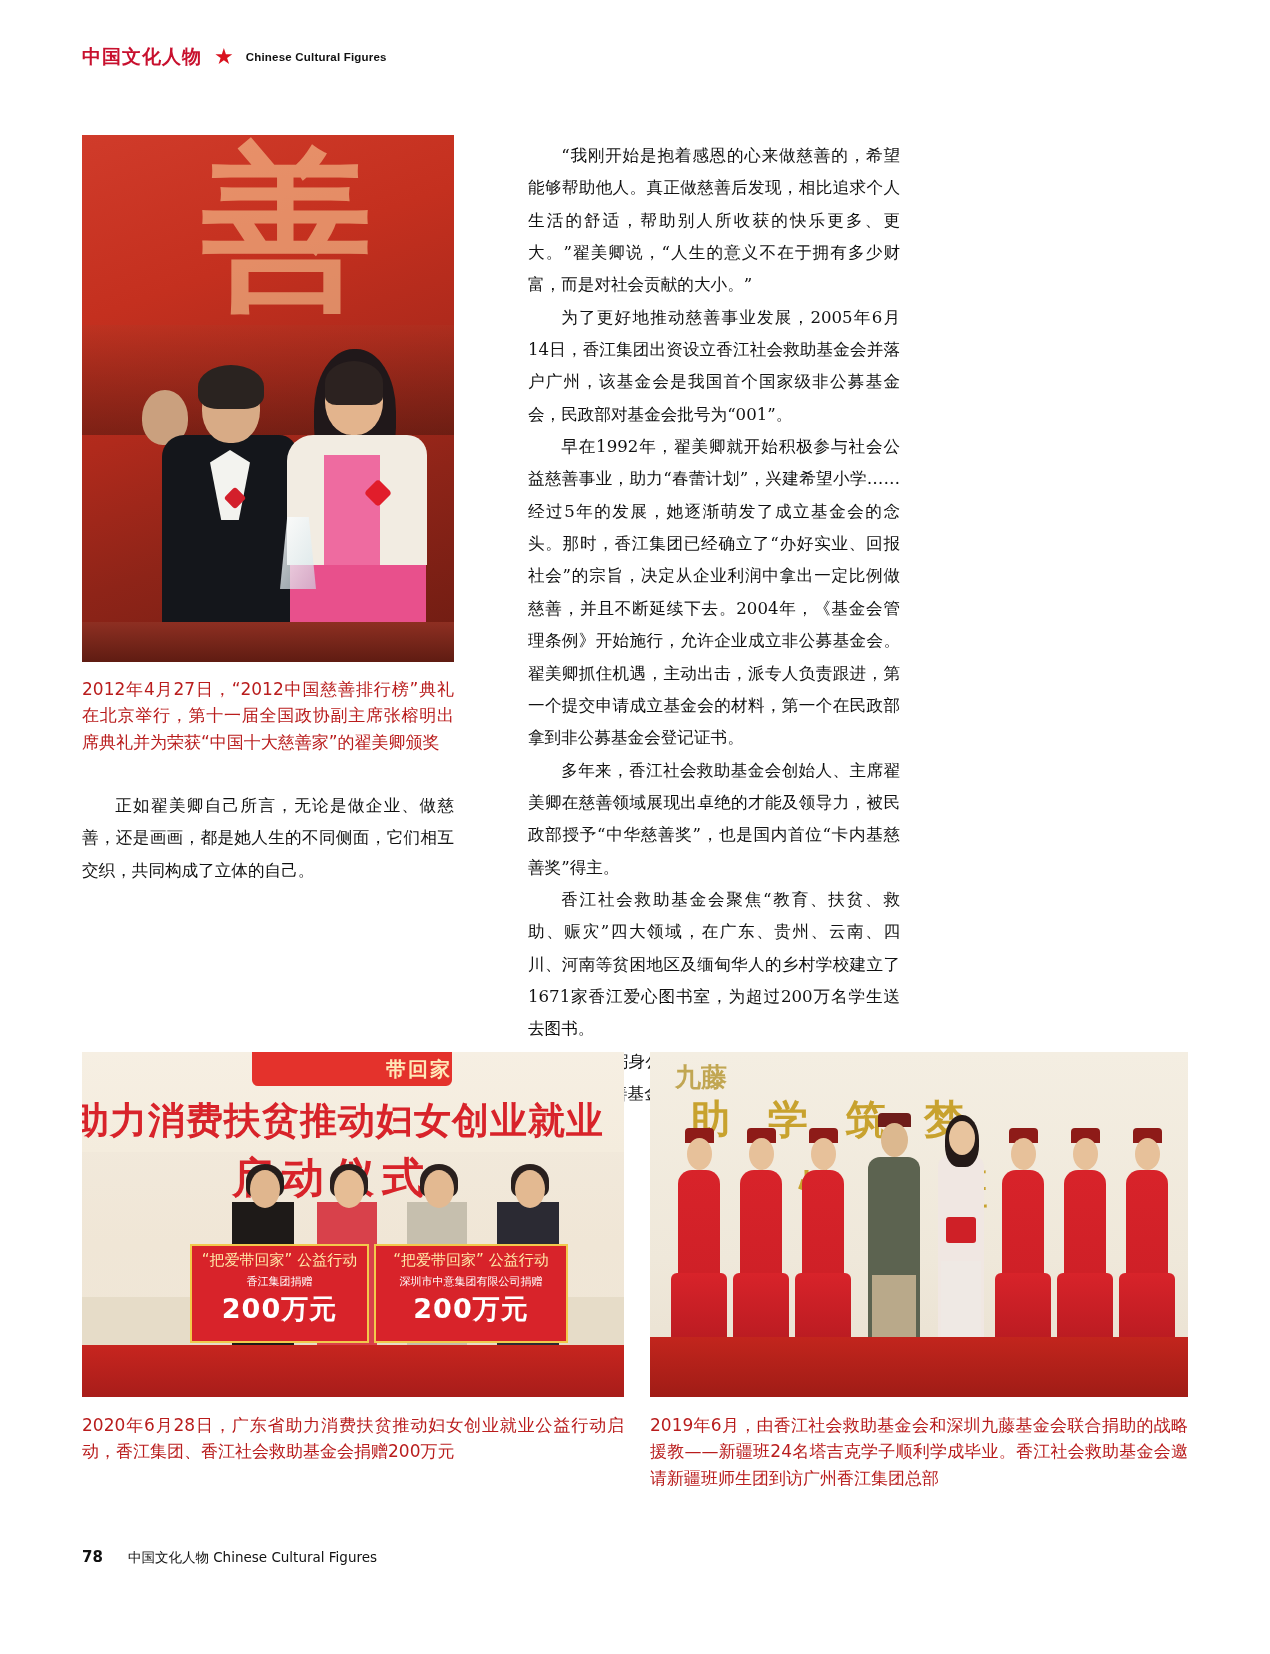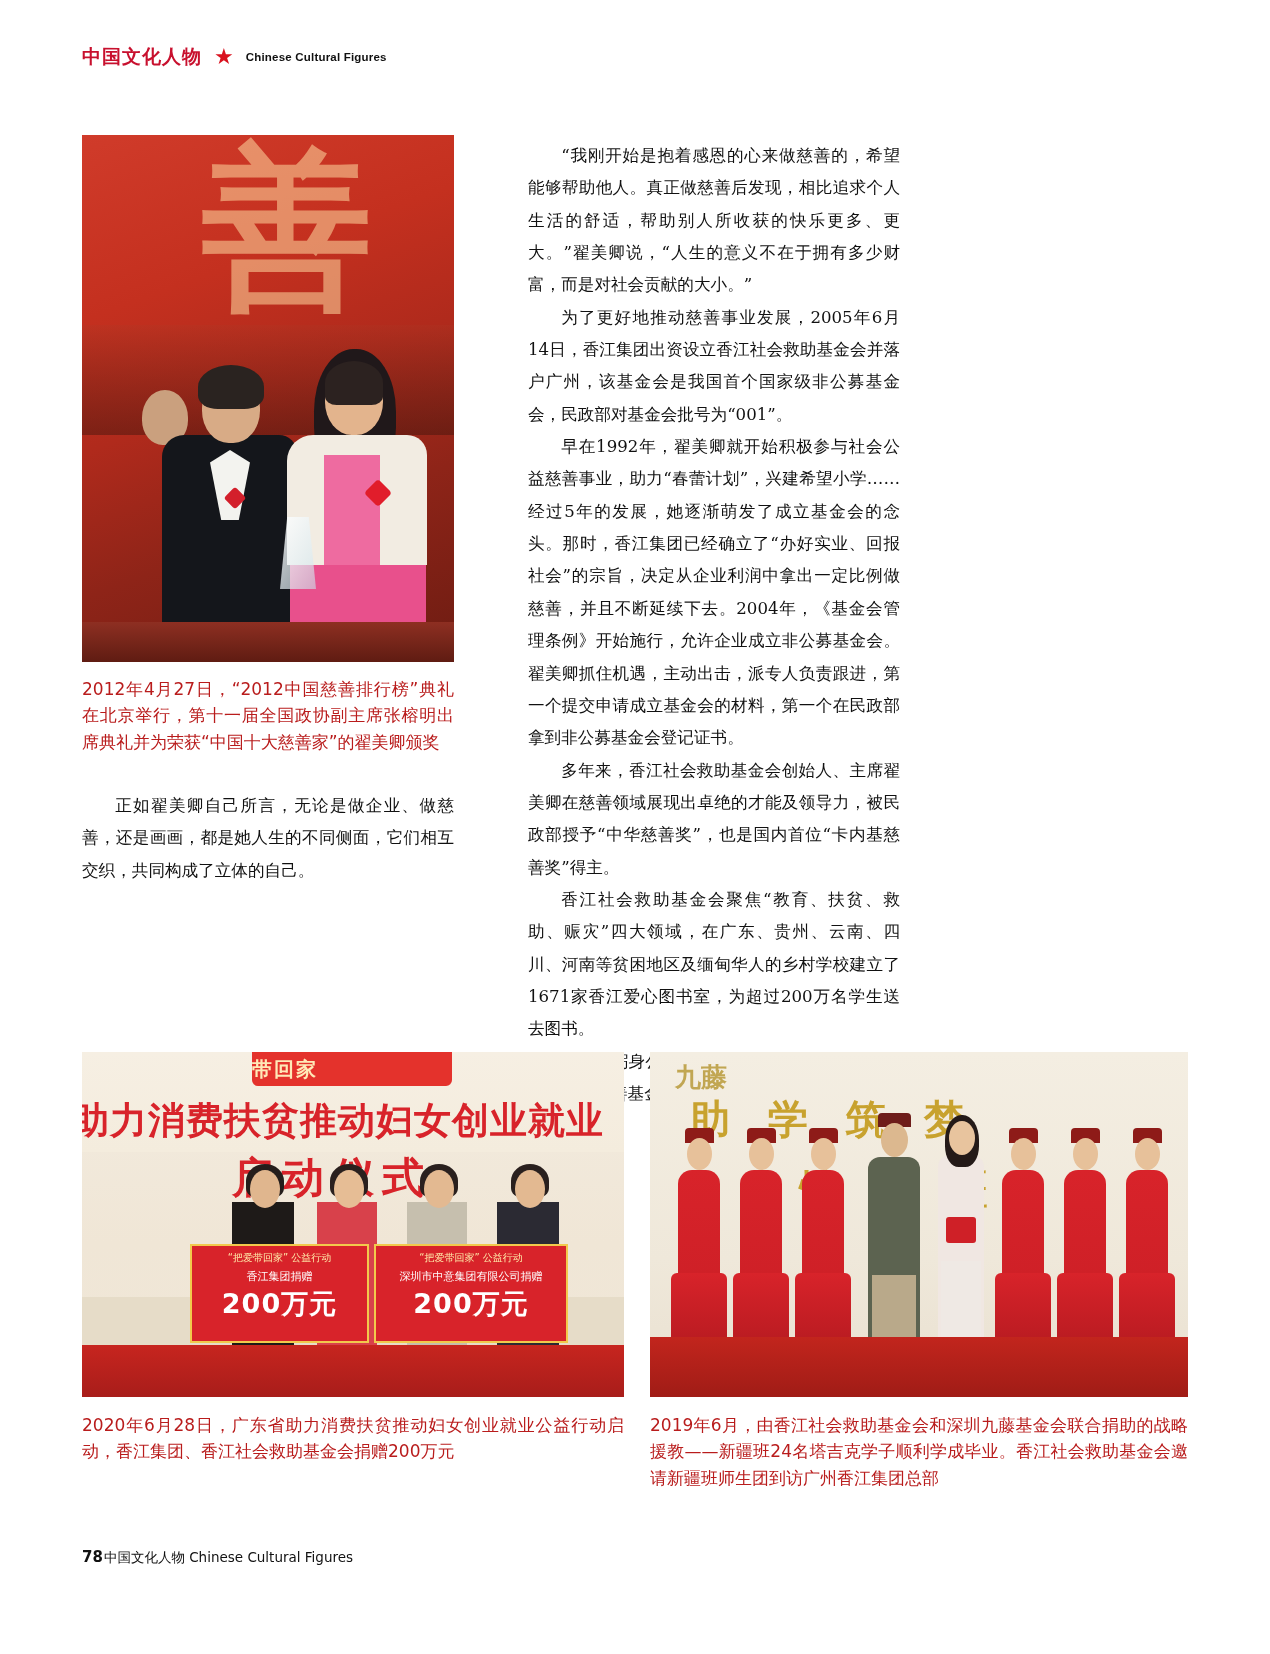--- a/index.html
+++ b/index.html
@@ -177,21 +177,21 @@
     background: linear-gradient(180deg,#f3ece0 0%,#f0e6d6 55%,#efe7d8 100%);
   }
   #photo2 .p2-banner {
     position: absolute; left: 0; top: 0; width: 100%; height: 100px;
     background: linear-gradient(180deg,#f6efe3,#f4ecdd);
   }
   #photo2 .p2-topcard {
     position: absolute; left: 170px; top: 0; width: 200px; height: 34px;
     background: #e4322c; border-radius: 0 0 6px 6px;
     color: #ffe9b8; font-family: "DejaVu Sans", sans-serif; font-weight: bold;
-    font-size: 20px; text-align: left; line-height: 34px; letter-spacing: 2px;
+    font-size: 20px; text-align: right; line-height: 34px; letter-spacing: 2px;
   }
   #photo2 .p2-headline {
     position: absolute; left: -10px; top: 44px; width: 560px;
     font-family: "DejaVu Sans", sans-serif; font-weight: bold;
     font-size: 37px; color: #d8232a; letter-spacing: 1px; white-space: nowrap;
   }
   #photo2 .p2-sub {
     position: absolute; left: 150px; top: 98px;
     font-family: "DejaVu Sans", sans-serif; font-weight: bold;
     font-size: 42px; color: #d8232a; letter-spacing: 8px;
@@ -205,21 +205,21 @@
     background: linear-gradient(180deg,#c7251f,#a81d1a);
   }
   .cheque {
     position: absolute;
     background: #d8232a;
     color: #fff6cf;
     border: 2px solid #f2c94c;
     font-family: "DejaVu Sans", sans-serif;
     text-align: center;
   }
-  .cheque .c-top { font-size: 10px; margin-top: 5px; color:#ffe9a8; }
+  .cheque .c-top { font-size: 15px; margin-top: 5px; color:#ffe9a8; }
   .cheque .c-mid { font-size: 11px; margin-top: 4px; color:#fff; }
   .cheque .c-amt { font-size: 27px; font-weight: bold; color:#ffffff; margin-top: 2px; letter-spacing: 1px;}
   #cheque1 { left: 108px; top: 192px; width: 175px; height: 95px; }
   #cheque2 { left: 292px; top: 192px; width: 190px; height: 95px; }
   #photo2 .ladyA { position:absolute; left:150px; top:150px; width:62px; height:145px; background:#1e1a18; }
   #photo2 .ladyA-h { position:absolute; left:168px; top:118px; width:30px; height:38px; border-radius:50%; background:#e0b68e; }
   #photo2 .ladyA-hair { position:absolute; left:164px; top:112px; width:38px; height:34px; border-radius:50% 50% 30% 30%; background:#251d1b; }
   #photo2 .ladyB { position:absolute; left:235px; top:150px; width:60px; height:145px; background:#d8414b; }
   #photo2 .ladyB-h { position:absolute; left:252px; top:118px; width:30px; height:38px; border-radius:50%; background:#e6bd95; }
   #photo2 .ladyB-hair { position:absolute; left:248px; top:112px; width:38px; height:34px; border-radius:50% 50% 30% 30%; background:#2a201e; }
@@ -297,21 +297,21 @@
   .woman-c .w-pants { position:absolute; left:3px; bottom:-2px; width:40px; height:86px; background:#efe9e4; }
   #cap3 { left: 650px; top: 1412px; width: 538px; }
 
   
   .footer {
     position: absolute;
     left: 82px;
     top: 1548px;
     display: flex;
     align-items: baseline;
-    gap: 1px;
+    gap: 25px;
     font-family: "DejaVu Sans", "Liberation Sans", sans-serif;
     text-align: right;
   }
   .footer .pg { font-weight: bold; font-size: 15px; color:#111; }
   .footer .ft { font-size: 13.5px; color:#111; }
 </style>
 </head>
 <body>
 
 <div class="masthead">

